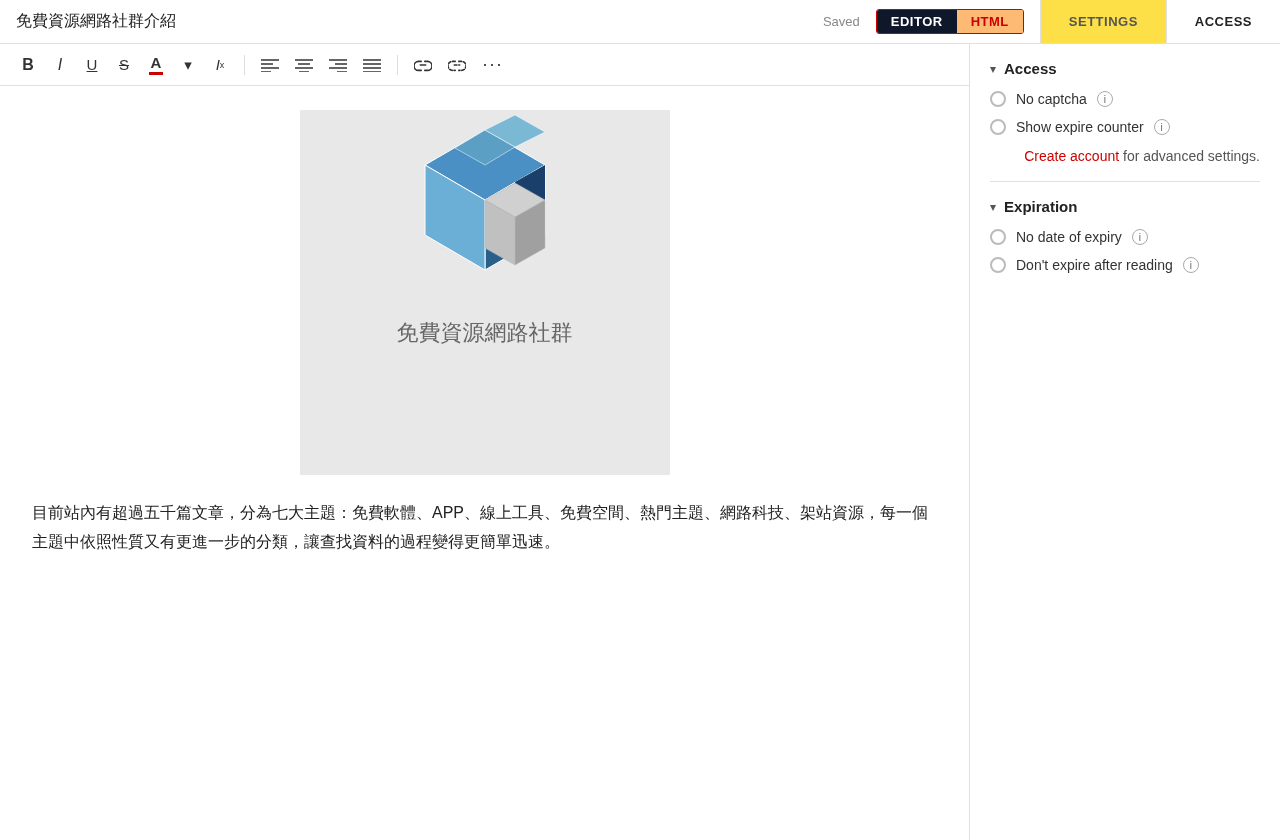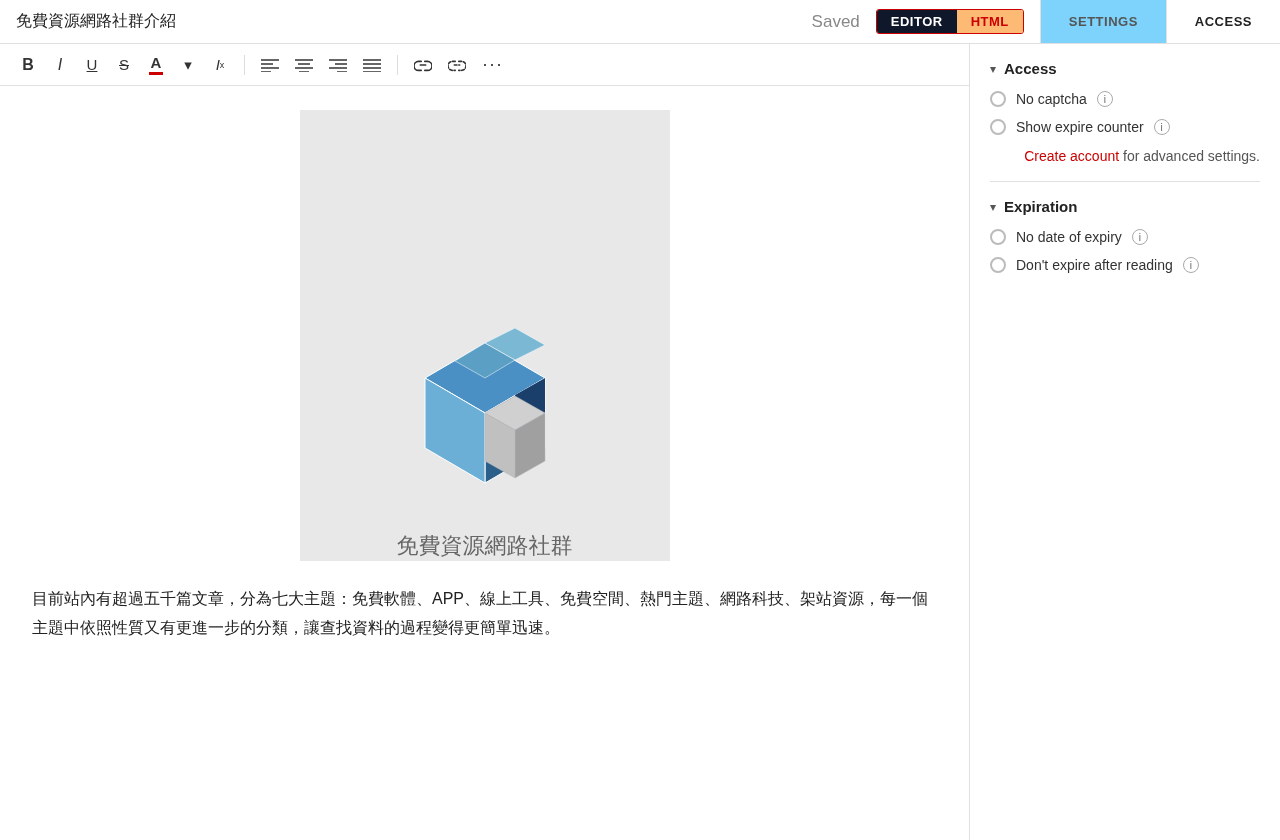--- a/index.html
+++ b/index.html
@@ -3,21 +3,21 @@
   <meta charset="utf-8">
   <style>
     * { box-sizing: border-box; margin: 0; padding: 0; }
     body { font-family: -apple-system, BlinkMacSystemFont, 'Segoe UI', sans-serif; background: #fff; display: flex; flex-direction: column; height: 840px; width: 1280px; overflow: hidden; }
     .top-bar-title {
       font-size: 16px;
       font-weight: 500;
       color: #222;
     }
     .saved-label {
-      font-size: 17px;
+      font-size: 13px;
       color: #888;
     }
     .tab-group {
       display: flex;
       border: 1px solid #cc0000;
       border-radius: 3px;
       overflow: hidden;
     }
     .tab-btn {
       padding: 4px 14px;
@@ -87,24 +87,24 @@
       padding: 24px 32px;
     }
 
     .content-image {
       display: flex;
       justify-content: center;
       margin-bottom: 24px;
     }
     .content-image-box {
       width: 370px;
-      height: 451px;
+      height: 365px;
       background: #e8e8e8;
       display: flex;
-      align-items: flex-end;
+      align-items: flex-start;
       justify-content: center;
       overflow: hidden;
     }
 
     
     .logo-container {
       display: flex;
       flex-direction: column;
       align-items: center;
       gap: 8px;
@@ -221,21 +221,21 @@
     }
     .settings-tab-item {
       display: flex;
       align-items: center;
       padding: 0 28px;
       font-size: 13px;
       font-weight: 600;
       letter-spacing: 0.5px;
       cursor: pointer;
       color: #555;
-      background: #7dd3fc;
+      background: #fde047;
       border-left: 1px solid #e0e0e0;
     }
     .settings-tab-item.active {
       background: #fff;
       color: #222;
     }
   </style>
 </head>
 <body>
 

